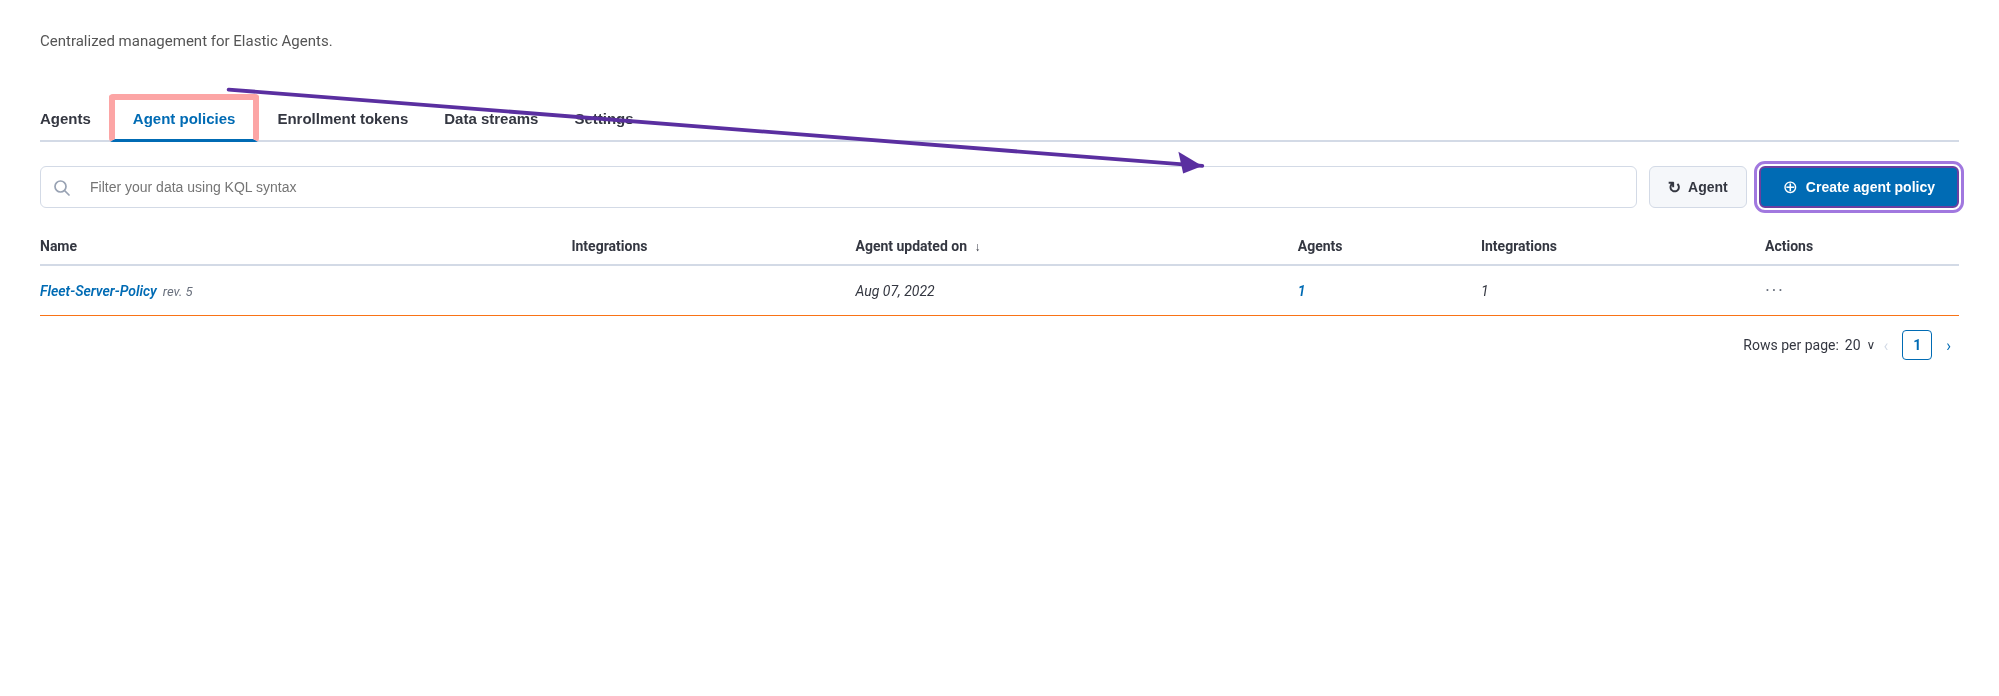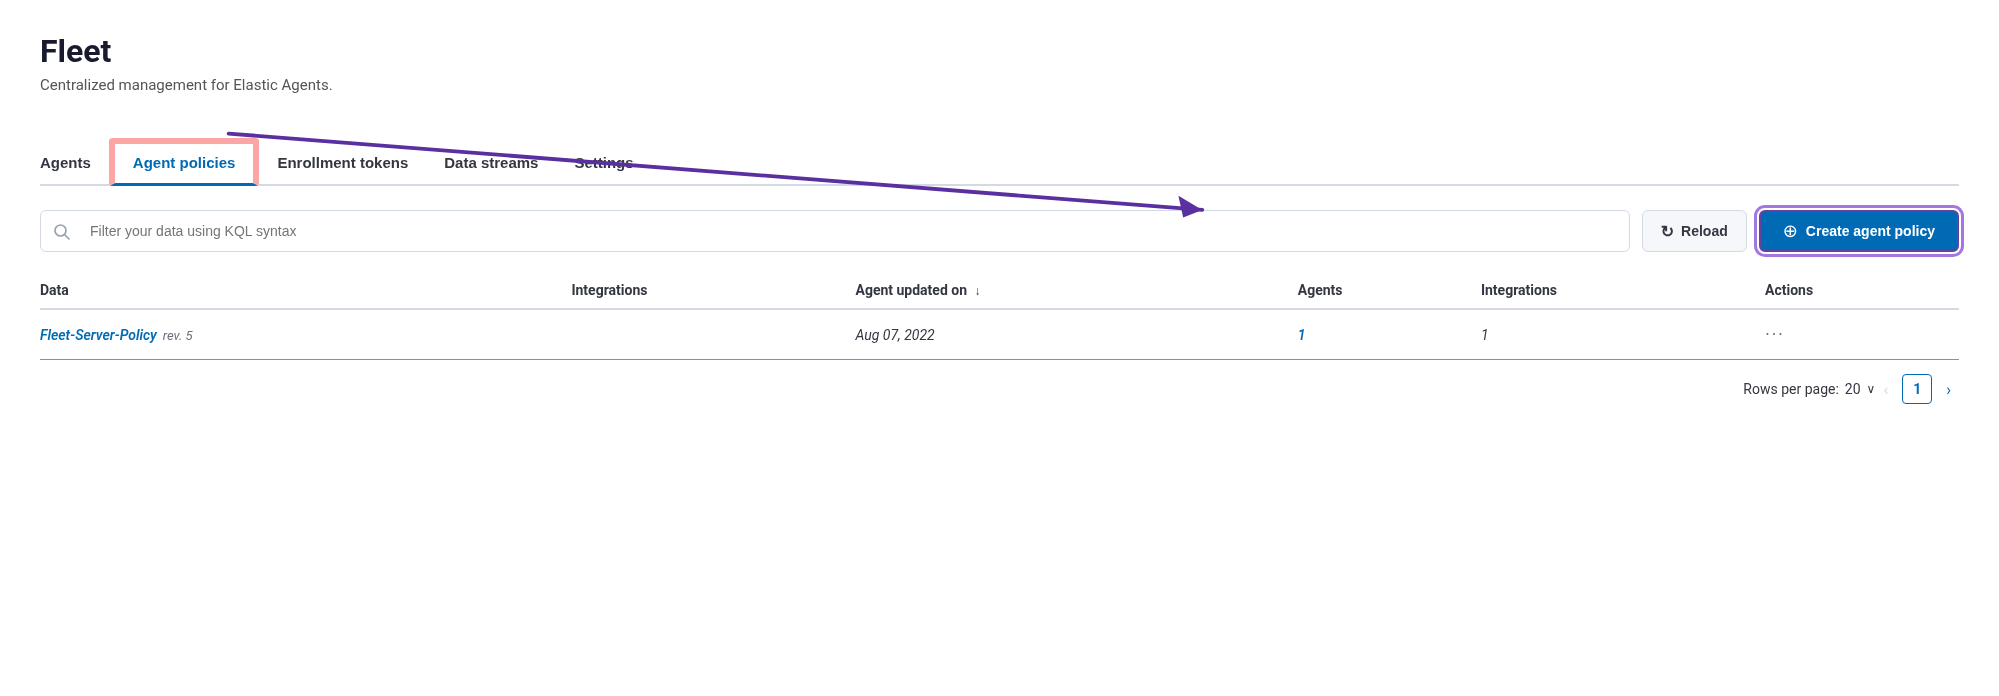--- a/index.html
+++ b/index.html
@@ -238,21 +238,20 @@
     }
     .tab.active.tab-active-box {
       border-bottom: 3px solid #006BB4;
     }
   </style>
 </head>
 <body>
 
 <div class="page-container">
 
-  <h1 class="page-title">Fleet</h1>
   <p class="page-subtitle">Centralized management for Elastic Agents.</p>
 
   <div class="tabs-bar">
     <button class="tab">Agents</button>
     <button class="tab active tab-active-box">Agent policies</button>
     <button class="tab">Enrollment tokens</button>
     <button class="tab">Data streams</button>
     <button class="tab">Settings</button>
   </div>
 
@@ -268,33 +267,33 @@
         <svg width="17" height="17" viewBox="0 0 17 17" fill="none">
           <circle cx="7.5" cy="7.5" r="5.5" stroke="#98a2b3" stroke-width="1.7"></circle>
           <line x1="11.5" y1="11.5" x2="16" y2="16" stroke="#98a2b3" stroke-width="1.7" stroke-linecap="round"></line>
         </svg>
       </span>
       <input class="search-input" type="text" placeholder="Filter your data using KQL syntax" style="">
     </div>
 
     <button class="reload-btn">
       <span style="font-size:16px;">↻</span>
-      <span>Reload</span>
+      <span>Agent</span>
     </button>
 
     <button class="create-btn">
       <span style="font-size:18px;font-weight:300;line-height:1;">⊕</span>
       <span>Create agent policy</span>
     </button>
   </div>
 
   <table class="data-table">
     <thead>
       <tr>
-        <th>Data</th>
+        <th>Name</th>
         <th>Integrations</th>
         <th class="sortable">
           <span>Agent updated on</span>
           <span class="sort-icon">↓</span>
         </th>
         <th>Agents</th>
         <th>Integrations</th>
         <th>Actions</th>
       </tr>
     </thead>

